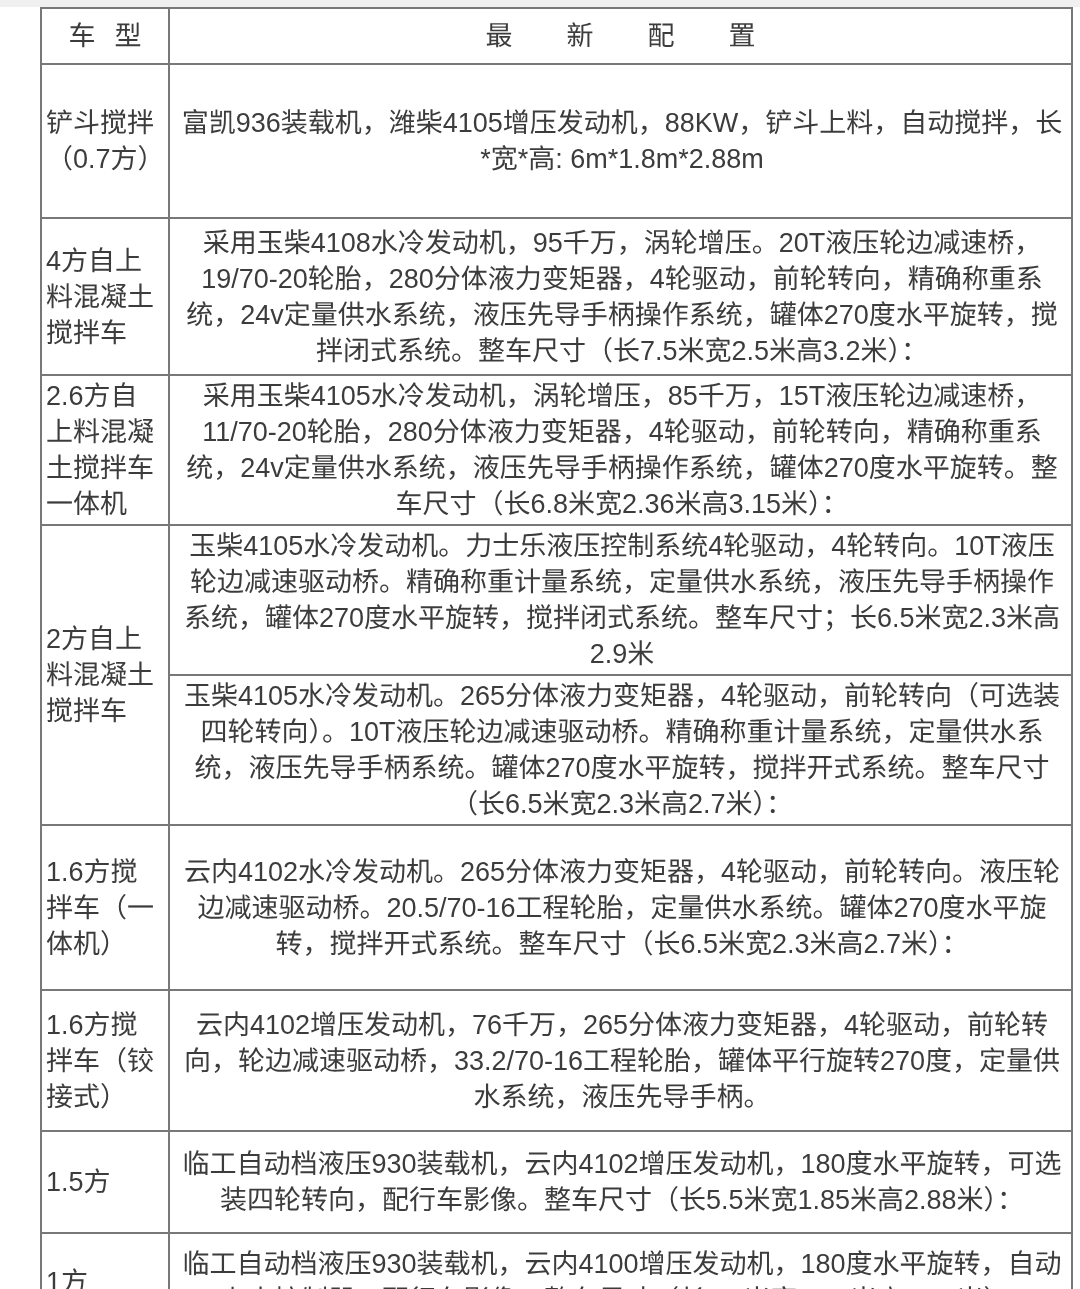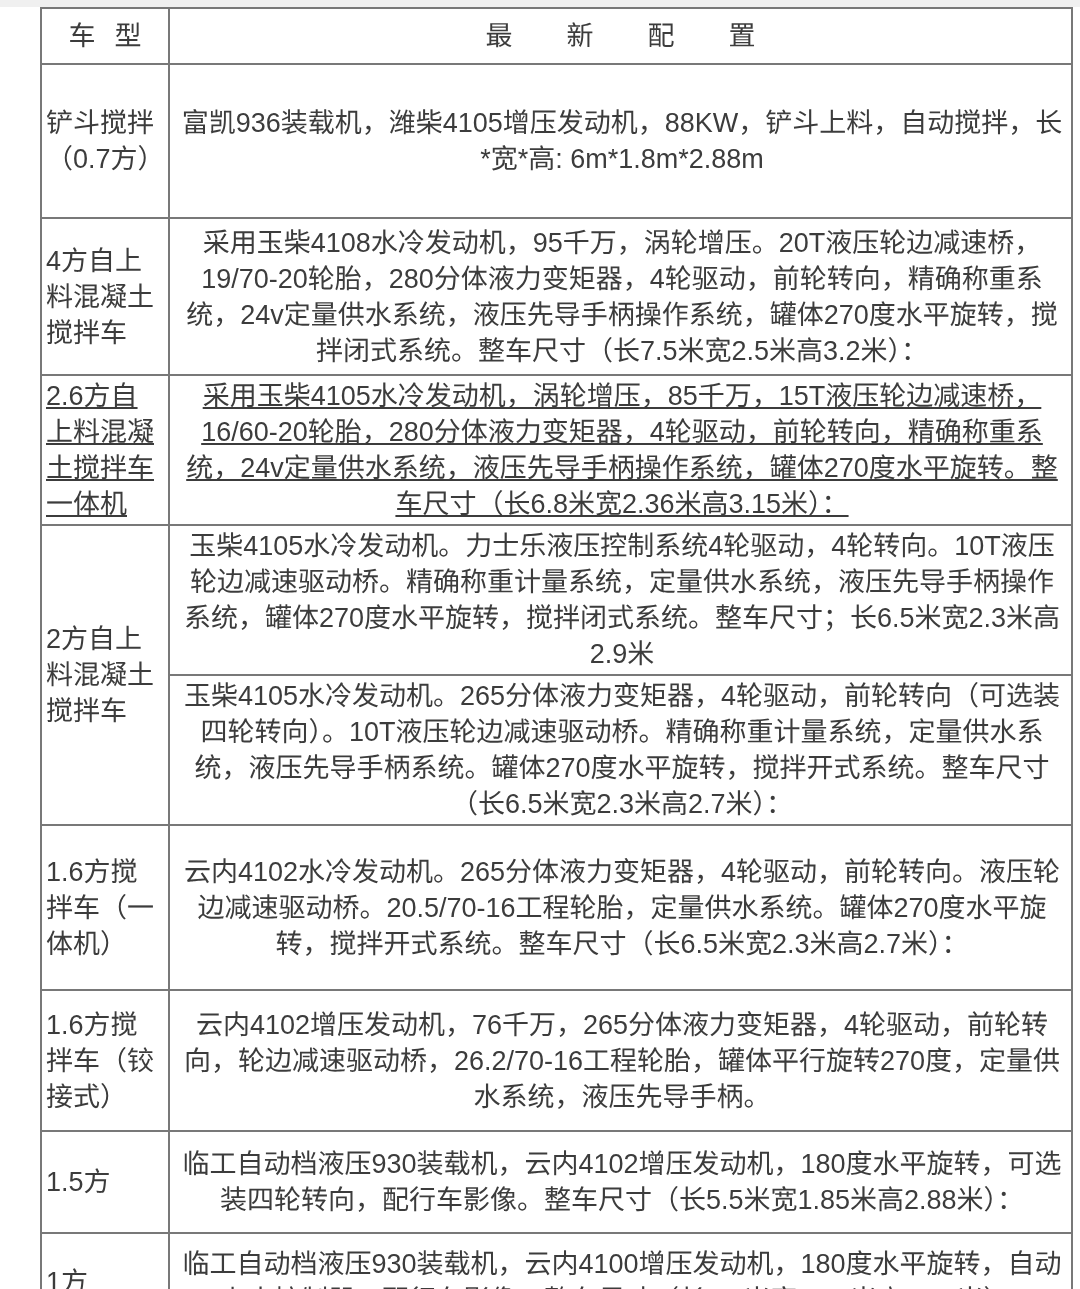--- a/index.html
+++ b/index.html
@@ -53,21 +53,21 @@
   }
   td.config {
     text-align: center;
     padding: 2px 8px 2px 11px;
     overflow-wrap: break-word;
   }
   .ls-type   { letter-spacing: 0.7em; margin-right: -0.7em; }
   .ls-config { letter-spacing: 2.0em; margin-right: -2.0em; }
   tr.r0 > td { height: 148px; }
   tr.r1 > td { height: 151px; }
-  tr.r2 > td { height: 140px; text-decoration: underline; }
+  tr.r2 > td { height: 140px; }
   tr.r3a > td { height: 119px; }
   tr.r3b > td { height: 140px; margin-top: 13px; }
   tr.r4 > td { height: 159px; }
   tr.r5 > td { height: 135px; margin-top: 48px; }
   tr.r6 > td { height: 96px; }
   tr.r7 > td { height: 92px; }
 </style>
 </head>
 <body>
 
@@ -94,39 +94,39 @@
         <td class="config">富凯936装载机，潍柴4105增压发动机，88KW，铲斗上料，自动搅拌，长*宽*高: 6m*1.8m*2.88m</td>
       </tr>
 
       <tr class="r1">
         <td class="type">4方自上料混凝土搅拌车</td>
         <td class="config">采用玉柴4108水冷发动机，95千万，涡轮增压。20T液压轮边减速桥，19/70-20轮胎，280分体液力变矩器，4轮驱动，前轮转向，精确称重系统，24v定量供水系统，液压先导手柄操作系统，罐体270度水平旋转，搅拌闭式系统。整车尺寸（长7.5米宽2.5米高3.2米）：</td>
       </tr>
 
       <tr class="r2">
         <td class="type">2.6方自上料混凝土搅拌车一体机</td>
-        <td class="config">采用玉柴4105水冷发动机，涡轮增压，85千万，15T液压轮边减速桥，16/60-20轮胎，280分体液力变矩器，4轮驱动，前轮转向，精确称重系统，24v定量供水系统，液压先导手柄操作系统，罐体270度水平旋转。整车尺寸（长6.8米宽2.36米高3.15米）：</td>
+        <td class="config">采用玉柴4105水冷发动机，涡轮增压，85千万，15T液压轮边减速桥，11/70-20轮胎，280分体液力变矩器，4轮驱动，前轮转向，精确称重系统，24v定量供水系统，液压先导手柄操作系统，罐体270度水平旋转。整车尺寸（长6.8米宽2.36米高3.15米）：</td>
       </tr>
 
       <tr class="r3a">
         <td class="type" rowspan="2">2方自上料混凝土搅拌车</td>
         <td class="config">玉柴4105水冷发动机。力士乐液压控制系统4轮驱动，4轮转向。10T液压轮边减速驱动桥。精确称重计量系统，定量供水系统，液压先导手柄操作系统，罐体270度水平旋转，搅拌闭式系统。整车尺寸；长6.5米宽2.3米高2.9米</td>
       </tr>
       <tr class="r3b">
         <td class="config">玉柴4105水冷发动机。265分体液力变矩器，4轮驱动，前轮转向（可选装四轮转向）。10T液压轮边减速驱动桥。精确称重计量系统，定量供水系统，液压先导手柄系统。罐体270度水平旋转，搅拌开式系统。整车尺寸（长6.5米宽2.3米高2.7米）：</td>
       </tr>
 
       <tr class="r4">
         <td class="type">1.6方搅拌车（一体机）</td>
         <td class="config">云内4102水冷发动机。265分体液力变矩器，4轮驱动，前轮转向。液压轮边减速驱动桥。20.5/70-16工程轮胎，定量供水系统。罐体270度水平旋转，搅拌开式系统。整车尺寸（长6.5米宽2.3米高2.7米）：</td>
       </tr>
 
       <tr class="r5">
         <td class="type">1.6方搅拌车（铰接式）</td>
-        <td class="config">云内4102增压发动机，76千万，265分体液力变矩器，4轮驱动，前轮转向，轮边减速驱动桥，26.2/70-16工程轮胎，罐体平行旋转270度，定量供水系统，液压先导手柄。</td>
+        <td class="config">云内4102增压发动机，76千万，265分体液力变矩器，4轮驱动，前轮转向，轮边减速驱动桥，33.2/70-16工程轮胎，罐体平行旋转270度，定量供水系统，液压先导手柄。</td>
       </tr>
 
       <tr class="r6">
         <td class="type">1.5方</td>
         <td class="config">临工自动档液压930装载机，云内4102增压发动机，180度水平旋转，可选装四轮转向，配行车影像。整车尺寸（长5.5米宽1.85米高2.88米）：</td>
       </tr>
 
       <tr class="r7">
         <td class="type">1方</td>
         <td class="config">临工自动档液压930装载机，云内4100增压发动机，180度水平旋转，自动上水控制器，配行车影像。整车尺寸（长5.3米宽1.85米高2.88米）：</td>

